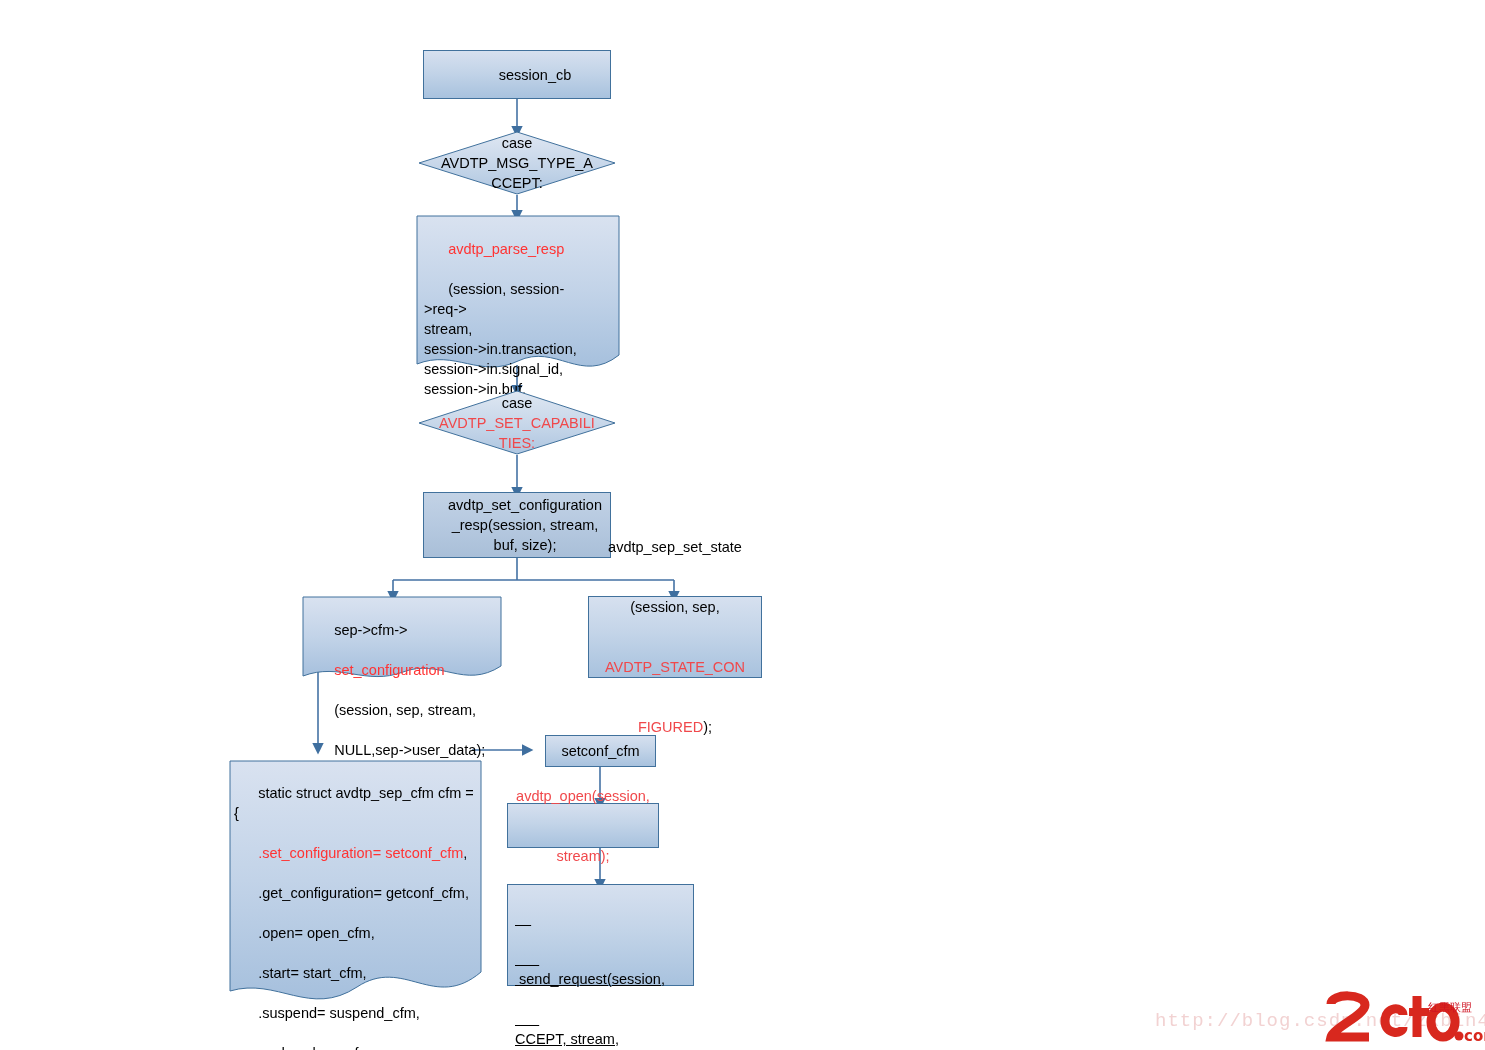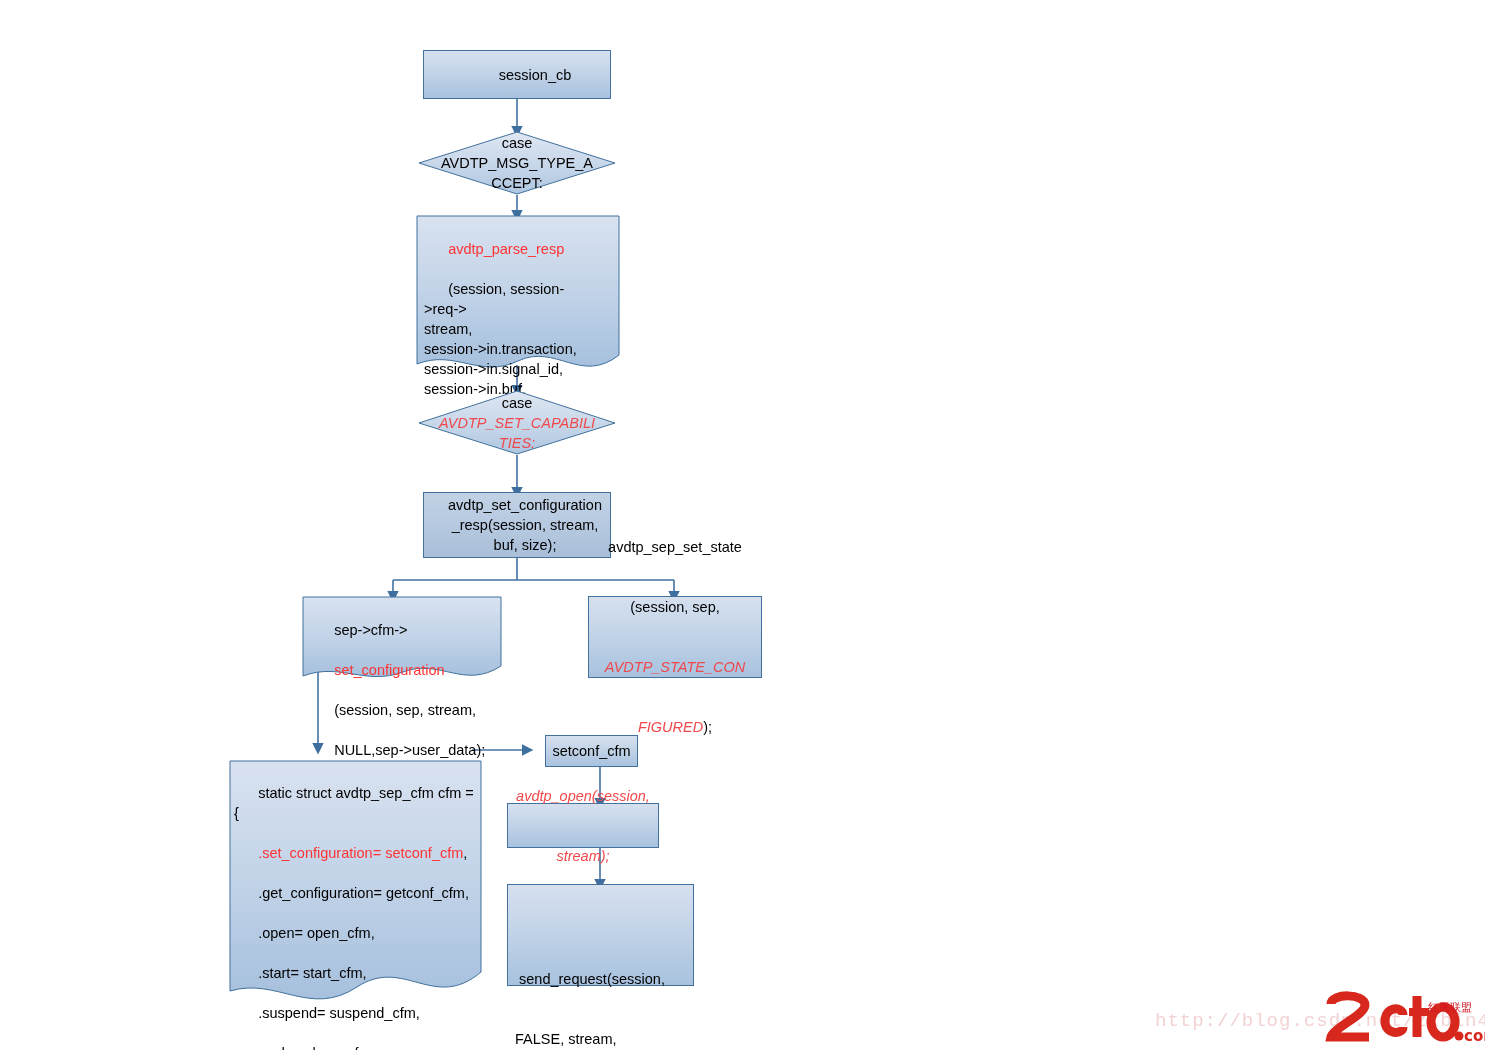--- a/index.html
+++ b/index.html
@@ -24,25 +24,25 @@
     line-height:20px;
     white-space:pre-wrap;
     z-index:3;
   }
   .node.flat {
     background:linear-gradient(to bottom,#c2d2e5 0%,#b6c9e0 50%,#a9bfd8 100%);
     padding-left:16px;
   }
   .ctr { display:flex; align-items:center; justify-content:center; text-align:center; }
   .tl  { text-align:left; }
-  .pad { padding:4px 6px 4px 7px; }
+  .pad { padding:4px 6px 4px 7px;text-decoration:underline; }
 
   
   .red { color:#ff3333; }
-  .redd { color:#f0484b;font-style:italic; }
+  .redd { color:#f0484b; }
 
   
   .doc {
     position:absolute;
     z-index:3;
   }
   .doc svg { position:absolute; left:0; top:0; }
   .doc .doctext {
     position:relative;
     z-index:2;
@@ -219,35 +219,35 @@
       <span>.start= start_cfm,</span><br>
       <span>.suspend= suspend_cfm,</span><br>
       <span>.csdn= close_cfm,</span><br>
       <span>.abort= abort_cfm,</span><br>
       <br>
       <br>
       
     </div>
   </div>
 
-  <div class="node ctr" style="left:545px;top:735px;width:93px;height:32px;">
+  <div class="node ctr" style="left:545px;top:735px;width:111px;height:32px;">
     <span>setconf_cfm</span>
   </div>
 
   <div class="node ctr" style="left:507px;top:803px;width:152px;height:45px;">
     <div>
       <div class="redd">avdtp_open(session,</div>
       <div class="redd">stream);</div>
     </div>
   </div>
 
   <div class="node pad tl" style="left:507px;top:884px;width:187px;height:102px;">
     <div>
       <div> send_request(session,</div>
-      <div>FALSE, stream,</div>
+      <div>CCEPT, stream,</div>
       
       
     </div>
   </div>
 
   <div class="wm-url" style="left:1155px;top:1010px;">http://blog.csdn.net/zxbin4</div>
 
   <svg class="logo" style="left:1325px;top:988px;" width="160" height="62">
     <g fill="none" stroke="#d8281e" stroke-width="9" stroke-linecap="butt">
 

